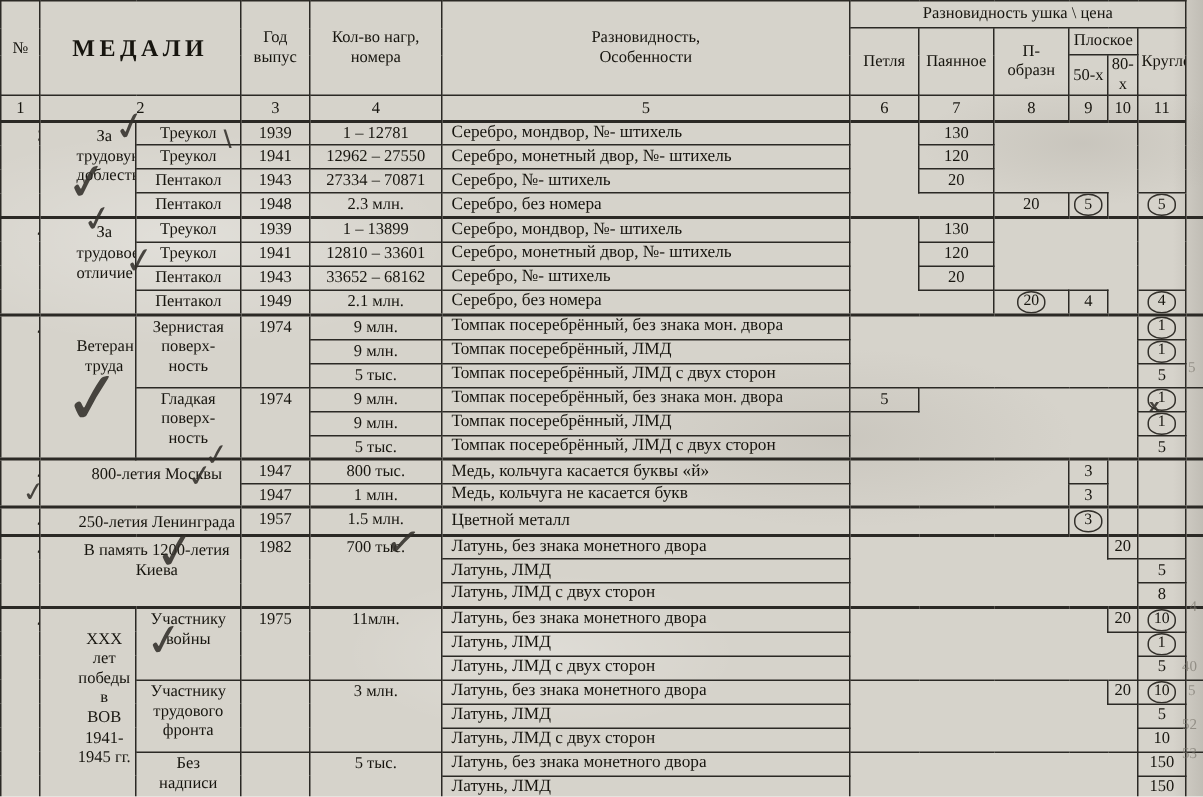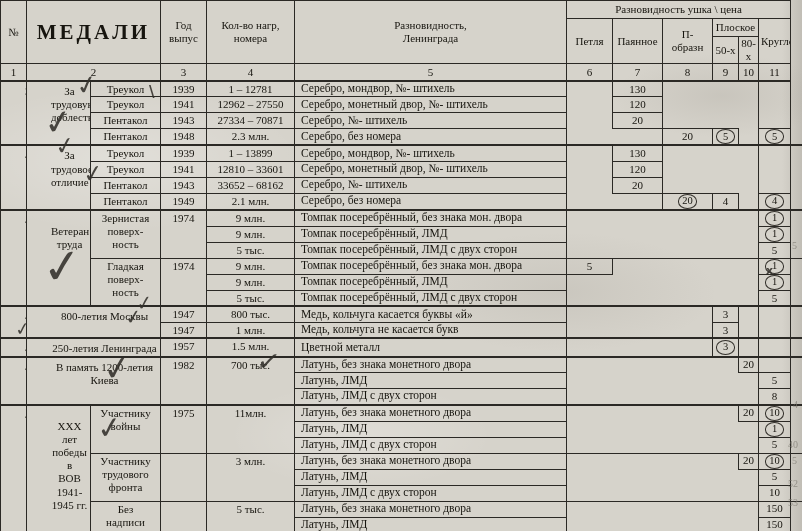--- a/index.html
+++ b/index.html
@@ -10,21 +10,21 @@
       radial-gradient(ellipse 220px 90px at 45% 82%, rgba(255,255,255,.22), transparent 60%),
       radial-gradient(ellipse 180px 70px at 90% 18%, rgba(118,112,102,.14), transparent 60%),
       linear-gradient(to right, transparent 97.5%, rgba(96,90,82,.18)),
       #d6d3cb;
     font-family:"Liberation Serif", serif; color:#17150f;}
   table{border-collapse:collapse;table-layout:fixed;width:802px;}
   th,td{font:11px/1.2 "Liberation Serif",serif;color:#17150f;white-space:pre-line;
     overflow:hidden;padding:0 2px;text-align:center;vertical-align:middle;font-weight:normal;}
   
   th.hd{border:1px solid #2b2925;margin-top:43px;}
-  th.medals-title{font-weight:bold;font-size:21px;letter-spacing:3px;}
+  th.medals-title{font-weight:bold;font-size:16px;letter-spacing:3px;}
   th.edge-h{border:none;}
   tr.hrow1{height:18px;} tr.hrow2{height:18px;} tr.hrow3{height:17px;}
   tr.hindex{height:17px;} tr.hindex th{border:1px solid #2b2925;border-bottom:2px solid #2b2925;}
   
   tbody tr{height:16px;}
   td.c-n,td.c-m,td.c-v,td.c-y,td.c-q,td.c-s{border:1px solid #2b2925;}
   td.c-n,td.c-m{vertical-align:top;padding-top:3px;padding-left:24px;}
   td.c-v,td.c-y,td.c-q{vertical-align:top;padding-top:1px;}
   td.c-s{text-align:left;padding-left:6px;white-space:nowrap;font-size:11.5px;}
   td.c-p6,td.c-p7,td.c-p8,td.c-p9,td.c-p10,td.c-e{border:none;}
@@ -61,21 +61,21 @@
     </colgroup>
     <thead>
       <tr class="hrow1">
         <th class="hd" rowspan="3">№</th>
         <th class="hd medals-title" rowspan="3" colspan="2">МЕДАЛИ</th>
         <th class="hd" rowspan="3">Год
 выпус</th>
         <th class="hd" rowspan="3">Кол-во нагр,
 номера</th>
         <th class="hd" rowspan="3">Разновидность,
-Ленинграда</th>
+Особенности</th>
         <th class="hd" colspan="6">Разновидность ушка \ цена</th>
         <th class="edge-h" rowspan="4"></th>
       </tr>
       <tr class="hrow2">
         <th class="hd" rowspan="2">Петля</th>
         <th class="hd" rowspan="2">Паянное</th>
         <th class="hd" rowspan="2">П-
 образн</th>
         <th class="hd" colspan="2">Плоское</th>
         <th class="hd" rowspan="2" style="white-space:nowrap">Круглое</th>

